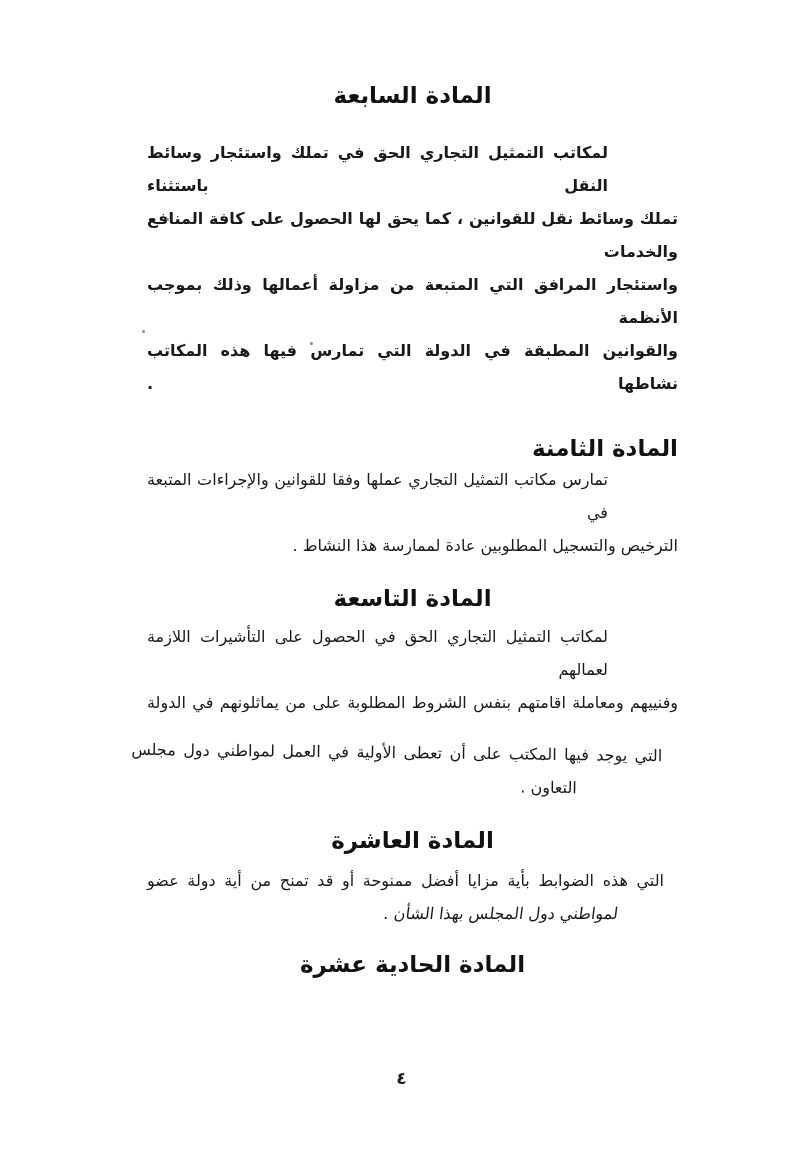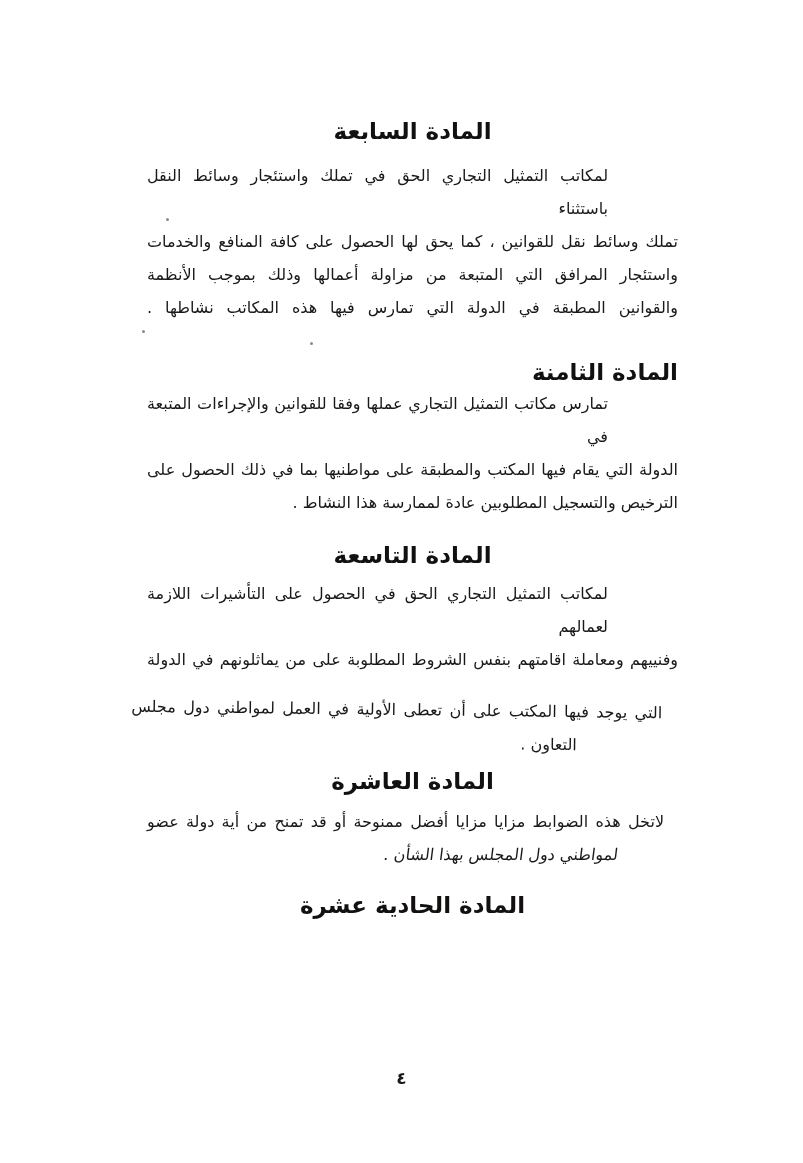--- a/index.html
+++ b/index.html
@@ -11,21 +11,21 @@
     font-family: "DejaVu Sans", sans-serif;
     color: #151413;
     overflow: hidden;
   }
   .content {
     position: absolute;
     top: 0;
     right: 125px;
     width: 531px;
     direction: rtl;
-    padding-top: 116px;
+    padding-top: 80px;
   }
   .article-title {
     text-align: center;
     font-weight: bold;
     font-size: 23px;
     line-height: 30px;
     color: #121110;
   }
   .ln {
     font-size: 16px;
@@ -40,27 +40,27 @@
     text-align: right;
     text-align-last: right;
     color: #1a1918;
   }
   .first70 { padding-right: 70px; }
   .first14 { padding-right: 14px; }
   .pr85 { padding-right: 85px; }
   .pr60 { padding-right: 60px; }
   .slant { transform: skewX(-7deg); }
   .skew-block { transform: translateX(-16px) rotate(0.7deg); }
-  .mt-p1 { margin-top: 13px; }
+  .mt-p1 { margin-top: 26px; font-weight: bold; }
   .mt-t2 { margin-top: 33px; text-align: right; }
   .mt-p2 { }
   .mt-t3 { margin-top: 21px; }
   .mt-p3a { margin-top: 7px; }
   .mt-p3b { margin-top: 17px; }
-  .mt-t4 { margin-top: 7px; }
+  .mt-t4 { margin-top: 23px; }
   .mt-p4 { margin-top: 9px; }
   .mt-t5 { margin-top: 19px; }
   .mt-p5 { margin-top: 2px; }
   .page-number {
     position: absolute;
     top: 1068px;
     left: 0;
     width: 803px;
     text-align: center;
     font-size: 17px;
@@ -85,37 +85,36 @@
     <div class="mt-p1">
       <div class="ln first70">لمكاتب التمثيل التجاري الحق في تملك واستئجار وسائط النقل باستثناء</div>
       <div class="ln">تملك وسائط نقل للقوانين ، كما يحق لها الحصول على كافة المنافع والخدمات</div>
       <div class="ln">واستئجار المرافق التي المتبعة من مزاولة أعمالها وذلك بموجب الأنظمة</div>
       <div class="ln">والقوانين المطبقة في الدولة التي تمارس فيها هذه المكاتب نشاطها .</div>
     </div>
 
     <div class="article-title mt-t2">المادة الثامنة</div>
     <div class="mt-p2">
       <div class="ln first70">تمارس مكاتب التمثيل التجاري عملها وفقا للقوانين والإجراءات المتبعة في</div>
-      <div class="ln">الدولة التي يقام فيها المكتب والمطبقة على مواطنيها بما في ذلك الحصول على</div>
       <div class="ln-right">الترخيص والتسجيل المطلوبين عادة لممارسة هذا النشاط .</div>
     </div>
 
     <div class="article-title mt-t3">المادة التاسعة</div>
     <div class="mt-p3a">
       <div class="ln first70">لمكاتب التمثيل التجاري الحق في الحصول على التأشيرات اللازمة لعمالهم</div>
       <div class="ln">وفنييهم ومعاملة اقامتهم بنفس الشروط المطلوبة على من يماثلونهم في الدولة</div>
     </div>
     <div class="mt-p3b skew-block">
       <div class="ln">التي يوجد فيها المكتب على أن تعطى الأولية في العمل لمواطني دول مجلس</div>
       <div class="ln-right pr85">التعاون .</div>
     </div>
 
     <div class="article-title mt-t4">المادة العاشرة</div>
     <div class="mt-p4">
-      <div class="ln first14">لاتخل هذه الضوابط مزايا مزايا أفضل ممنوحة أو قد تمنح من أية دولة عضو</div>
+      <div class="ln first14">التي هذه الضوابط بأية مزايا أفضل ممنوحة أو قد تمنح من أية دولة عضو</div>
       <div class="ln-right pr60 slant">لمواطني دول المجلس بهذا الشأن .</div>
     </div>
 
     <div class="article-title mt-t5">المادة الحادية عشرة</div>
 
   </div>
 
   <div class="page-number">٤</div>
 
   <div class="speck" style="left:142px; top:330px;"></div>

